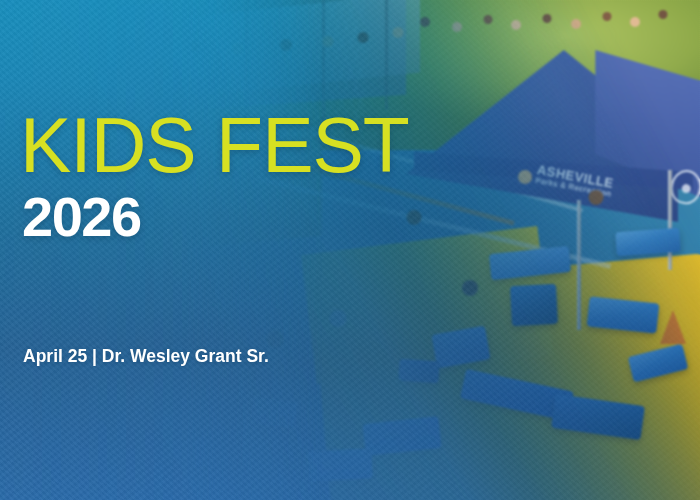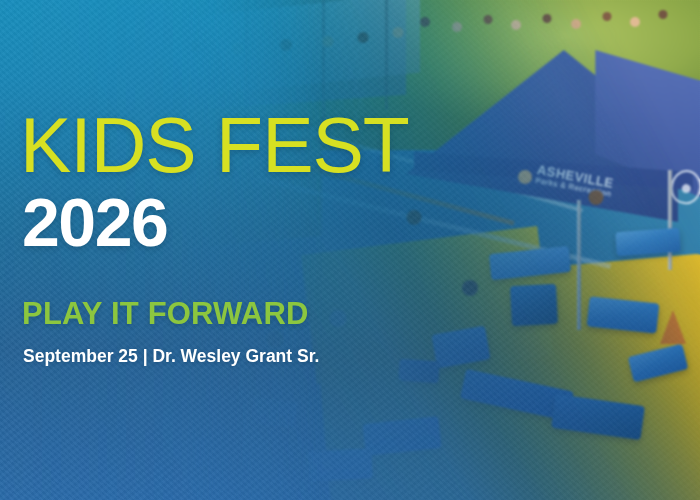--- a/index.html
+++ b/index.html
@@ -321,21 +321,21 @@
     letter-spacing: -1px;
     line-height: .88;
     color: #d7e022;
     white-space: nowrap;
     text-shadow: 0 2px 6px rgba(10,45,70,.30);
   }
   .year {
     position: absolute;
     left: 2px;
     top: 192px;
-    font-size: 68px;
+    font-size: 56px;
     font-weight: 700;
     letter-spacing: -1.5px;
     line-height: .9;
     color: #ffffff;
     text-shadow: 0 2px 6px rgba(10,45,70,.30);
   }
   .tagline {
     position: absolute;
     left: 2px;
     top: 296px;
@@ -575,19 +575,18 @@
   </div>
 
   <div class="overlay-main"></div>
   <div class="overlay-flat"></div>
   <div class="overlay-left"></div>
   <div class="overlay-texture"></div>
 
   <div class="content">
     <div class="headline">KIDS FEST</div>
     <div class="year">2026</div>
-    <div class="tagline">PLAY IT FORWARD</div>
     <div class="venue">
-      <div>September 25 | Dr. Wesley Grant Sr.</div>
+      <div>April 25 | Dr. Wesley Grant Sr.</div>
     </div>
   </div>
 
 </div>
 
 </body></html>

